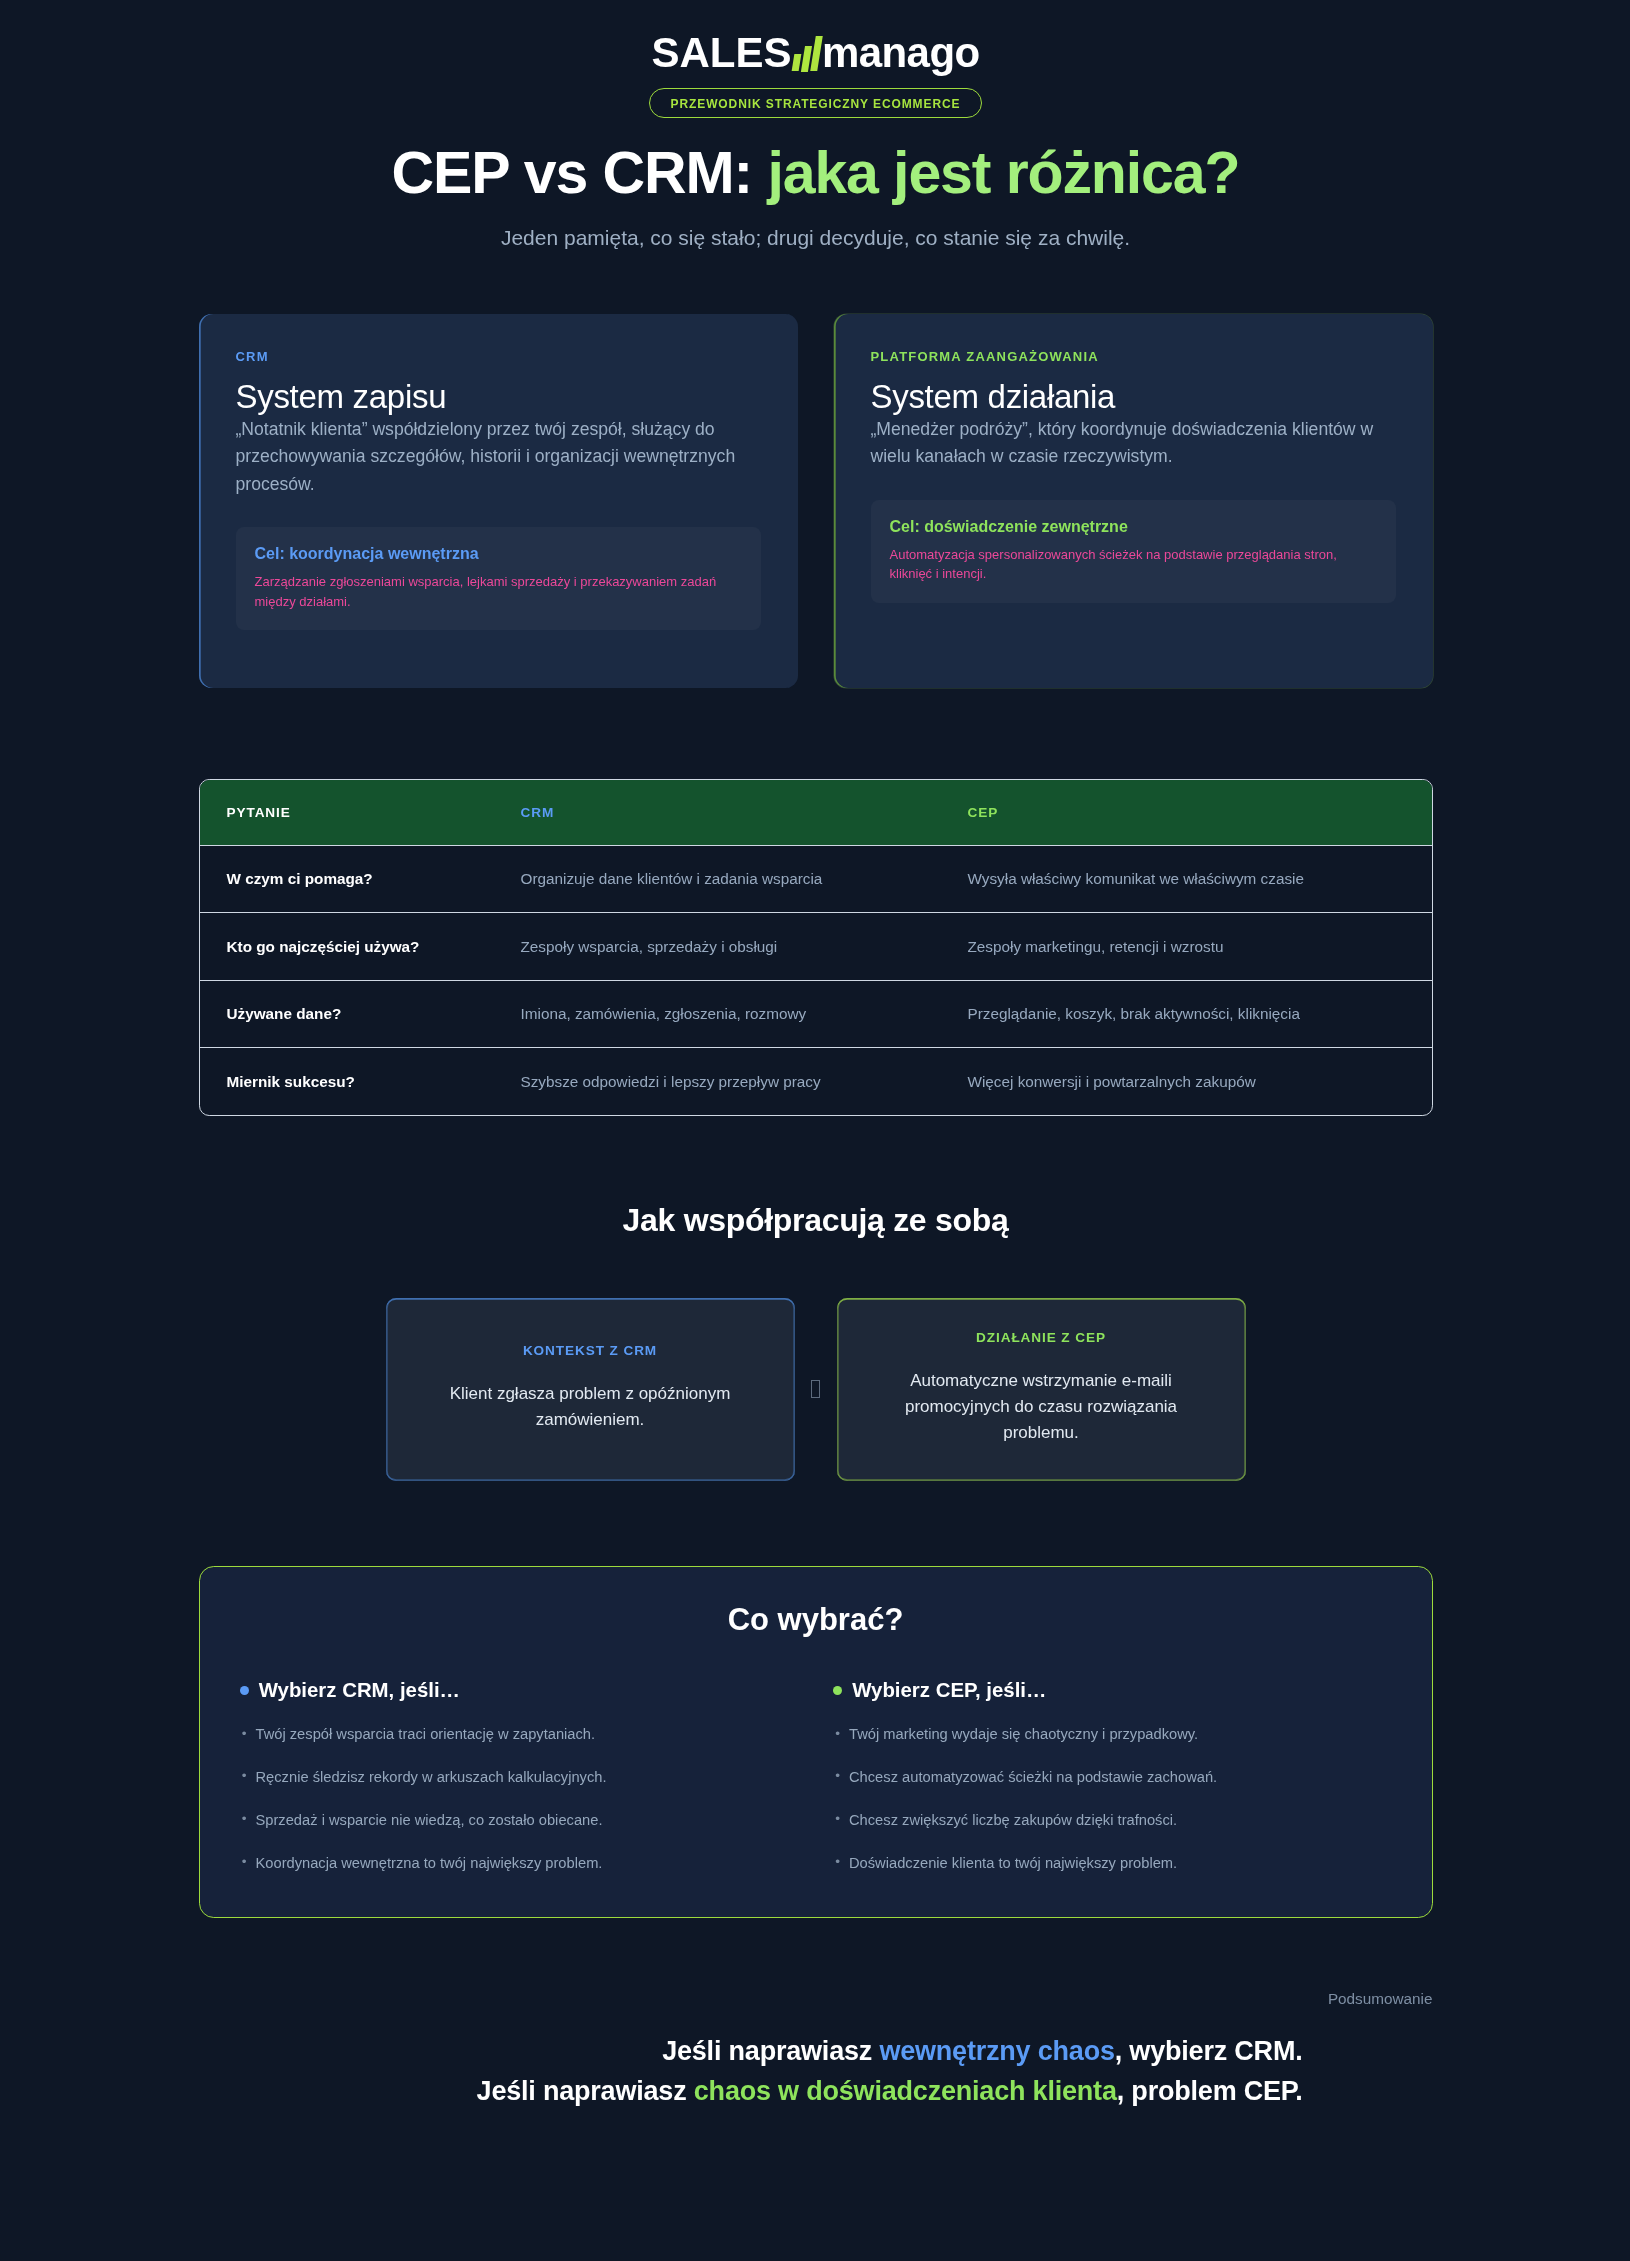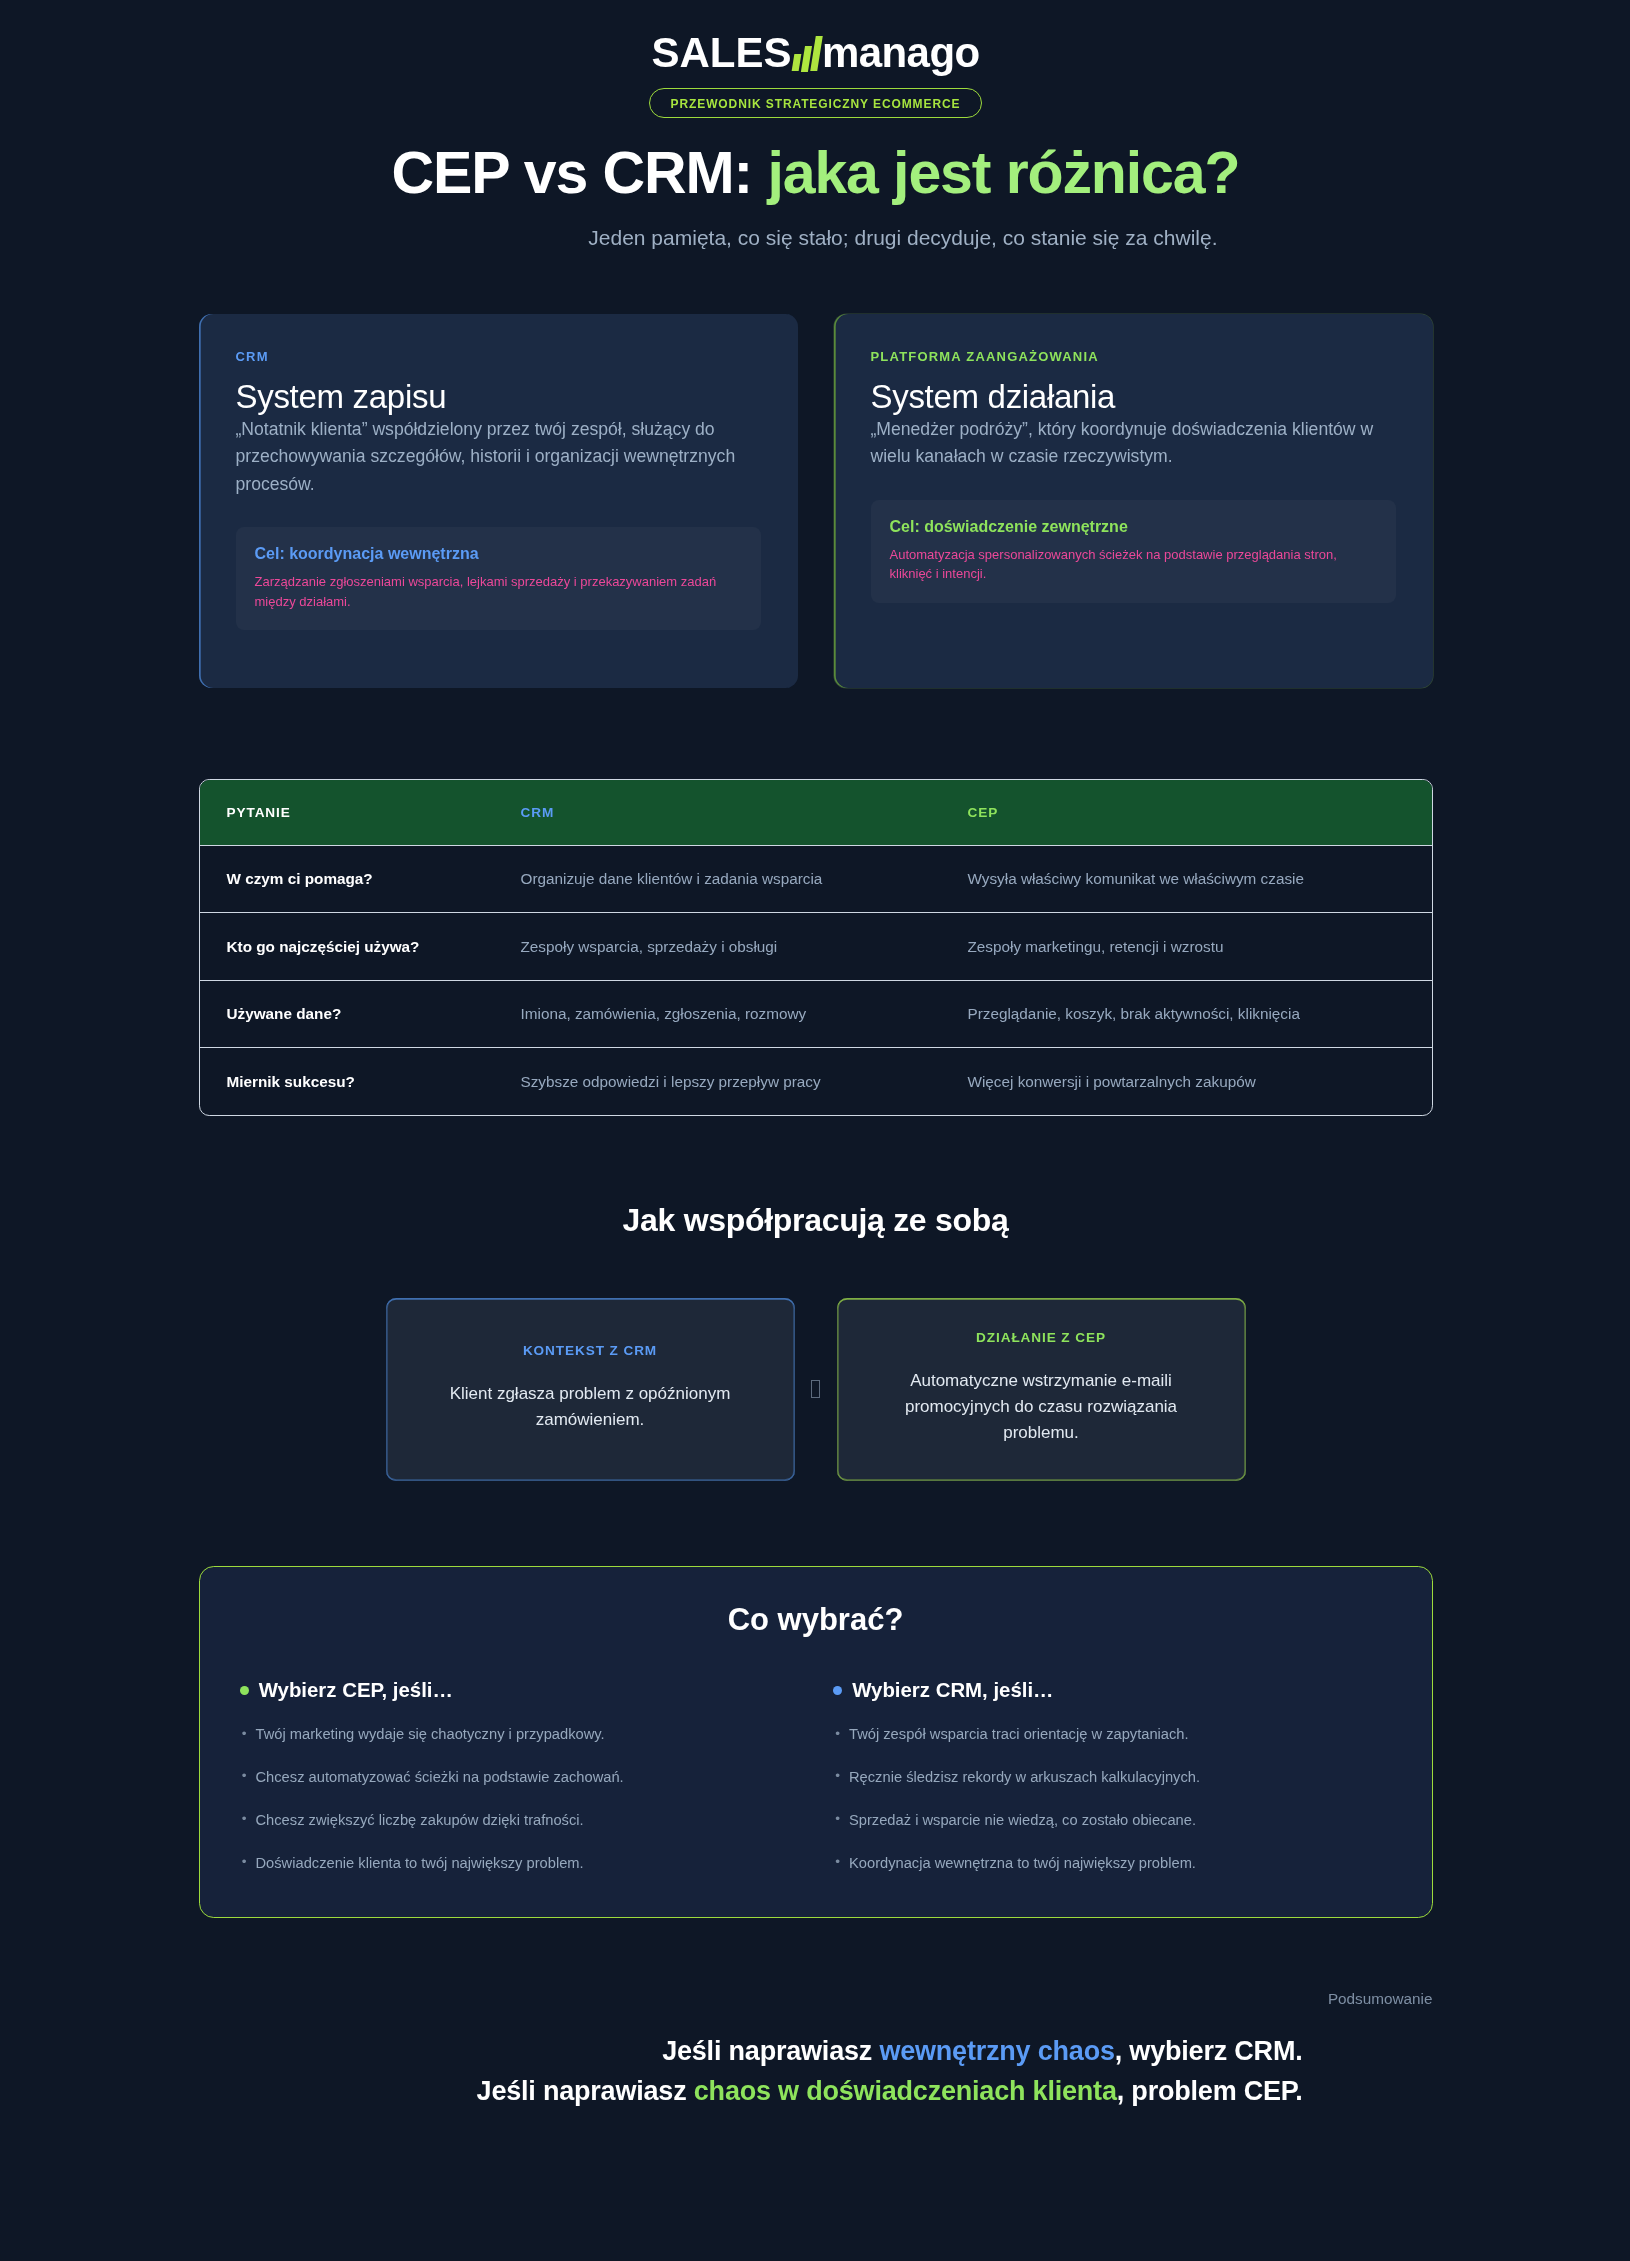--- a/index.html
+++ b/index.html
@@ -85,21 +85,20 @@
   }
   h1.hero-title .accent { color: #a3ef7d; }
 
   .hero-sub {
     margin: 17px auto 0 auto;
     max-width: 804px;
     font-size: 21px;
     line-height: 1.45;
     color: #9fb0c4;
     font-weight: 400;
-    text-align: right;
   }
 
   
   .container {
     width: 1234px;
     margin: 0 auto;
   }
 
   
   .cards-row {
@@ -440,43 +439,43 @@
       </div>
     </div>
 
     <div class="choose">
       <div class="choose-title">Co wybrać?</div>
 
       <div class="choose-cols">
 
         <div class="choose-col">
           <div class="choose-head">
+            <span class="dot blue"></span>
+            <span>Wybierz CRM, jeśli…</span>
+          </div>
+          <ul class="choose-list">
+            <li>Twój zespół wsparcia traci orientację w zapytaniach.</li>
+            <li>Ręcznie śledzisz rekordy w arkuszach kalkulacyjnych.</li>
+            <li>Sprzedaż i wsparcie nie wiedzą, co zostało obiecane.</li>
+            <li>Koordynacja wewnętrzna to twój największy problem.</li>
+          </ul>
+        </div>
+
+        <div class="choose-col">
+          <div class="choose-head">
             <span class="dot green"></span>
             <span>Wybierz CEP, jeśli…</span>
           </div>
           <ul class="choose-list">
             <li>Twój marketing wydaje się chaotyczny i przypadkowy.</li>
             <li>Chcesz automatyzować ścieżki na podstawie zachowań.</li>
             <li>Chcesz zwiększyć liczbę zakupów dzięki trafności.</li>
             <li>Doświadczenie klienta to twój największy problem.</li>
           </ul>
         </div>
-
-        <div class="choose-col">
-          <div class="choose-head">
-            <span class="dot blue"></span>
-            <span>Wybierz CRM, jeśli…</span>
-          </div>
-          <ul class="choose-list">
-            <li>Twój zespół wsparcia traci orientację w zapytaniach.</li>
-            <li>Ręcznie śledzisz rekordy w arkuszach kalkulacyjnych.</li>
-            <li>Sprzedaż i wsparcie nie wiedzą, co zostało obiecane.</li>
-            <li>Koordynacja wewnętrzna to twój największy problem.</li>
-          </ul>
-        </div>
       </div>
     </div>
 
     <div class="summary">
       <div class="summary-label">Podsumowanie</div>
       <div class="summary-lines"><span>Jeśli naprawiasz </span><span class="blue">wewnętrzny chaos</span><span>, wybierz CRM.</span><br><span>Jeśli naprawiasz </span><span class="green">chaos w doświadczeniach klienta</span><span>, problem CEP.</span></div>
     </div>
 
   </div>
 </div>

